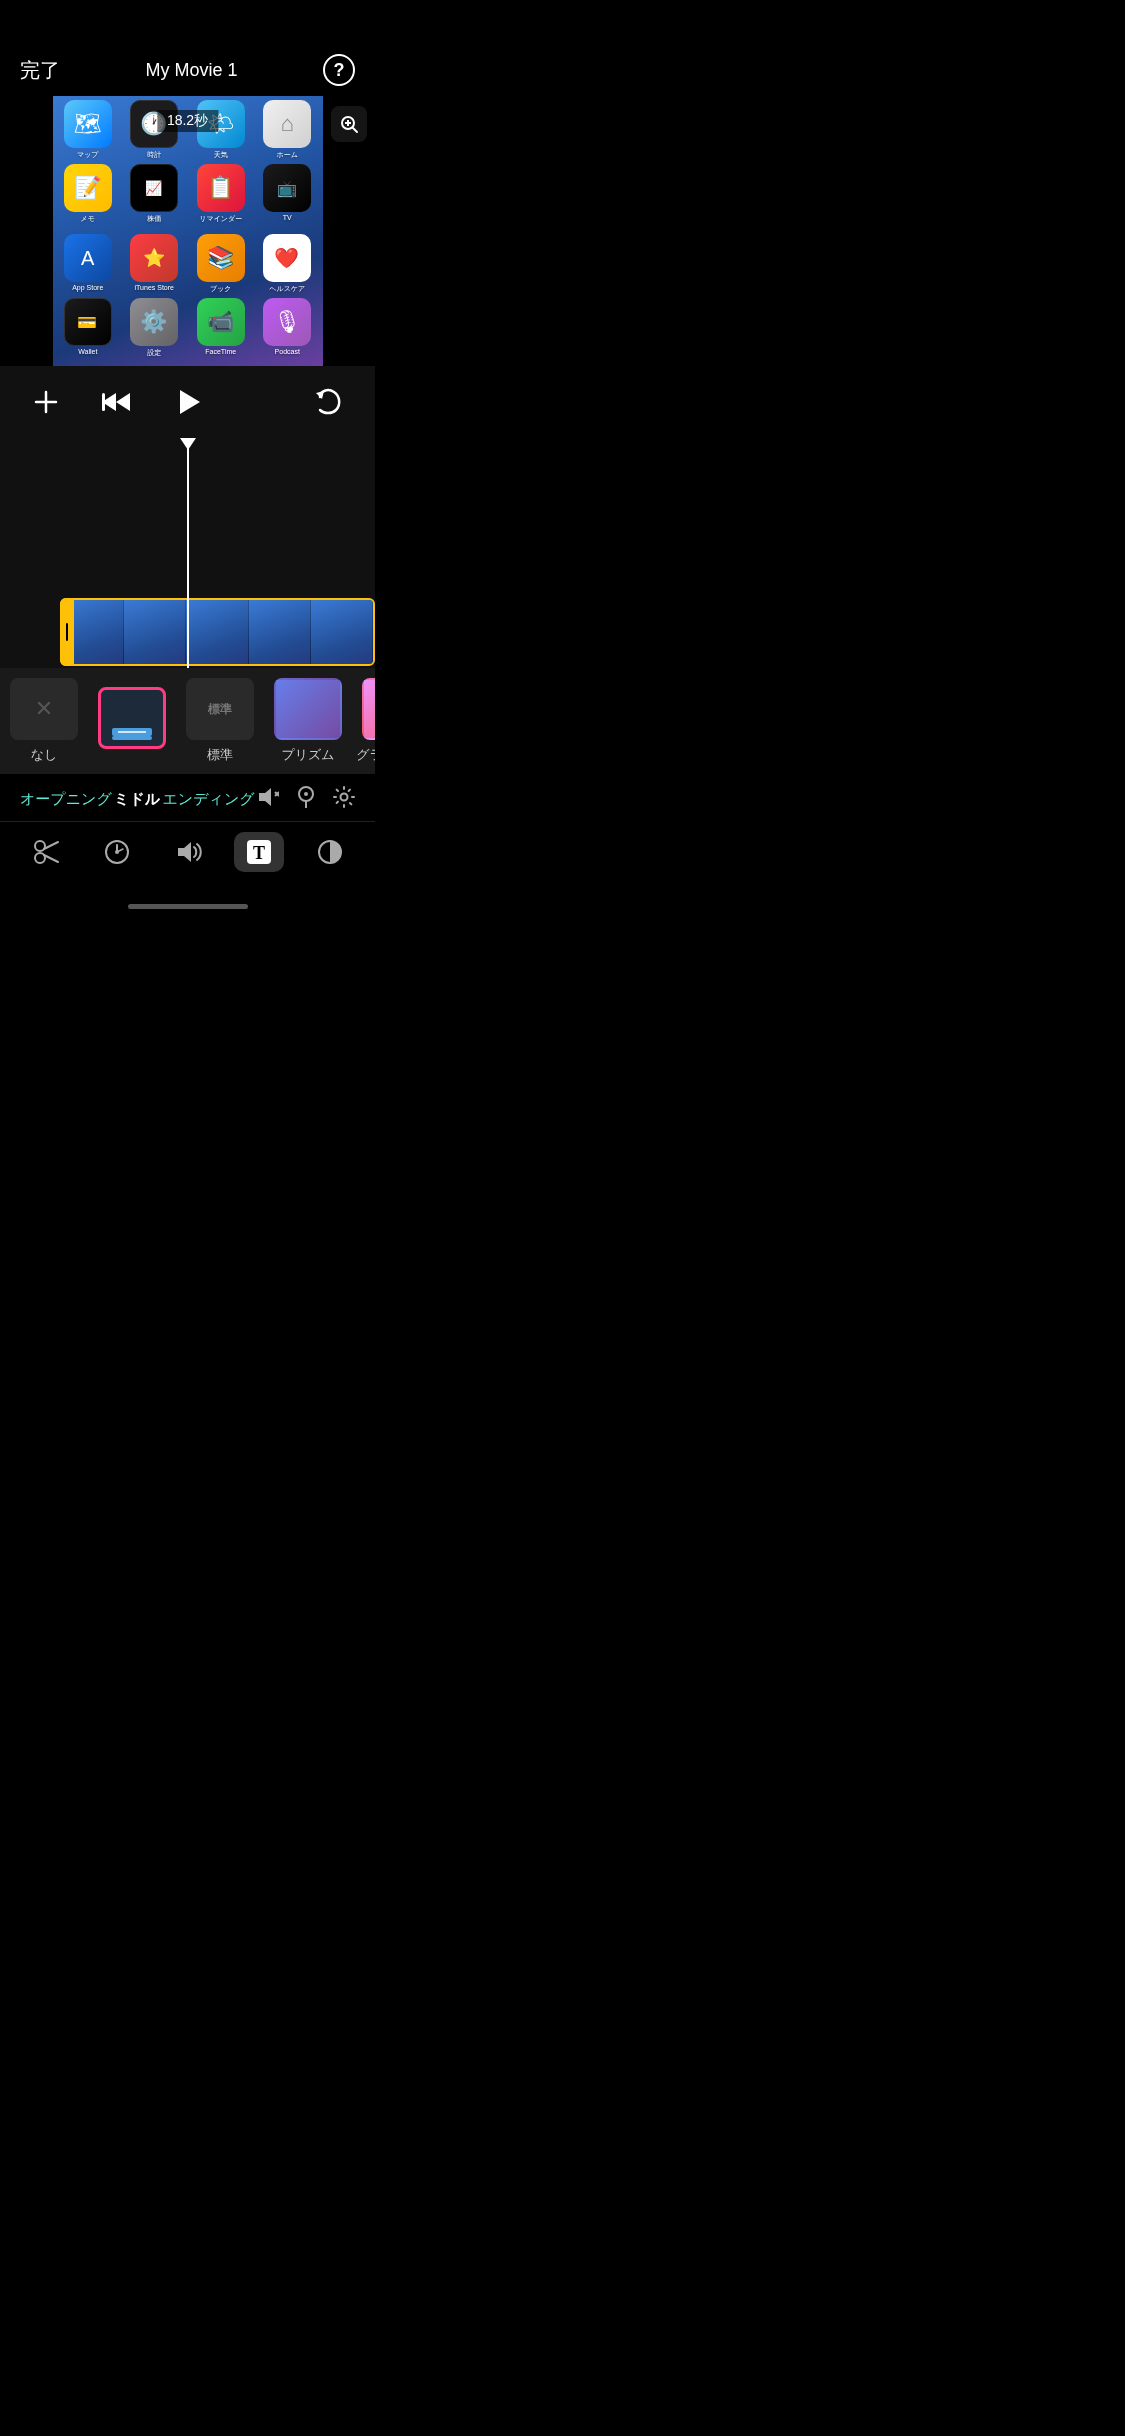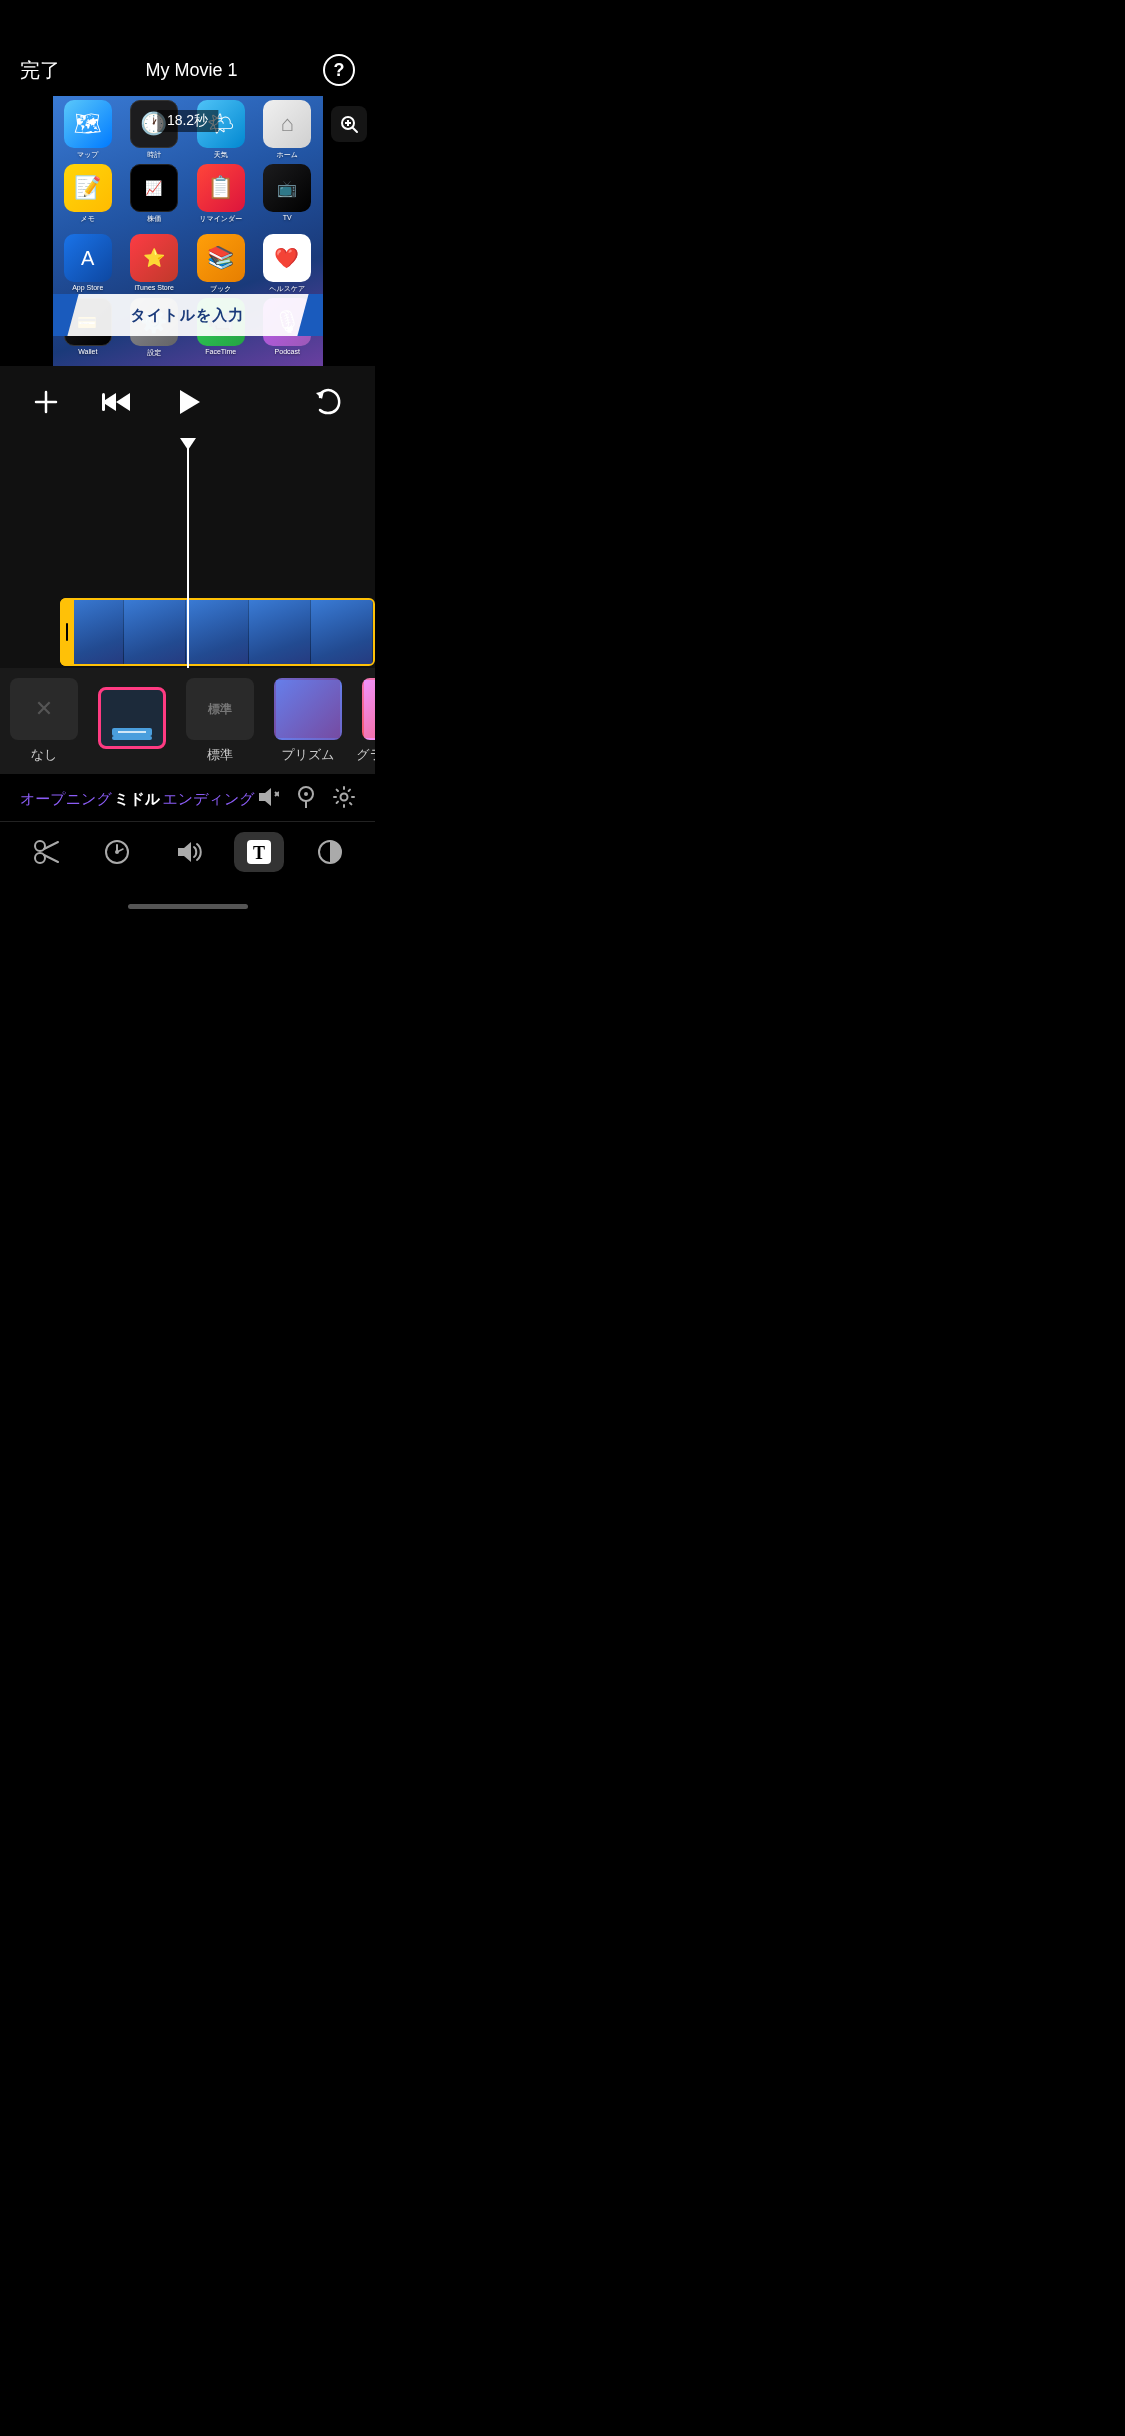--- a/index.html
+++ b/index.html
@@ -339,21 +339,21 @@
     
     .section-tabs {
       display: flex;
       align-items: center;
       justify-content: space-between;
       background: #000;
       padding: 12px 20px 8px;
     }
     .section-tab {
       font-size: 15px;
-      color: #8b5cf6;
+      color: #5eead4;
       cursor: pointer;
     }
     .section-tab.active {
       color: #fff;
       font-weight: 700;
     }
     .section-tab-icons {
       display: flex;
       gap: 18px;
       align-items: center;
@@ -492,25 +492,20 @@
         </div>
         <div class="app-icon-wrap">
           <div class="app-icon icon-podcasts">🎙</div>
           <div class="app-label">Podcast</div>
         </div>
       </div>
     </div>
 
     <div class="timestamp-badge">18.2秒</div>
 
-    <div class="title-overlay">
-      <div class="title-overlay-stripe-left"></div>
-      <div class="title-overlay-text">タイトルを入力</div>
-      <div class="title-overlay-stripe-right"></div>
-    </div>
   </div>
 
   <div class="zoom-btn">
     <svg width="20" height="20" viewBox="0 0 20 20" fill="none">
       <circle cx="9" cy="9" r="6" stroke="white" stroke-width="2"></circle>
       <line x1="14" y1="14" x2="18" y2="18" stroke="white" stroke-width="2" stroke-linecap="round"></line>
       <line x1="6" y1="9" x2="12" y2="9" stroke="white" stroke-width="2"></line>
       <line x1="9" y1="6" x2="9" y2="12" stroke="white" stroke-width="2"></line>
     </svg>
   </div>

